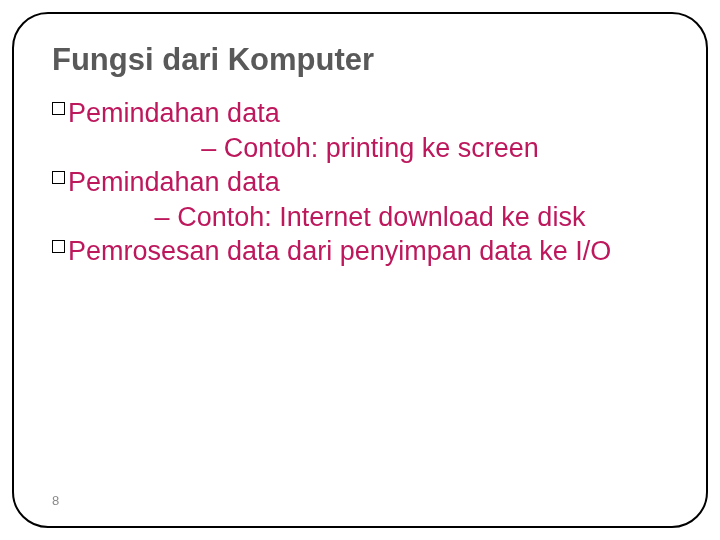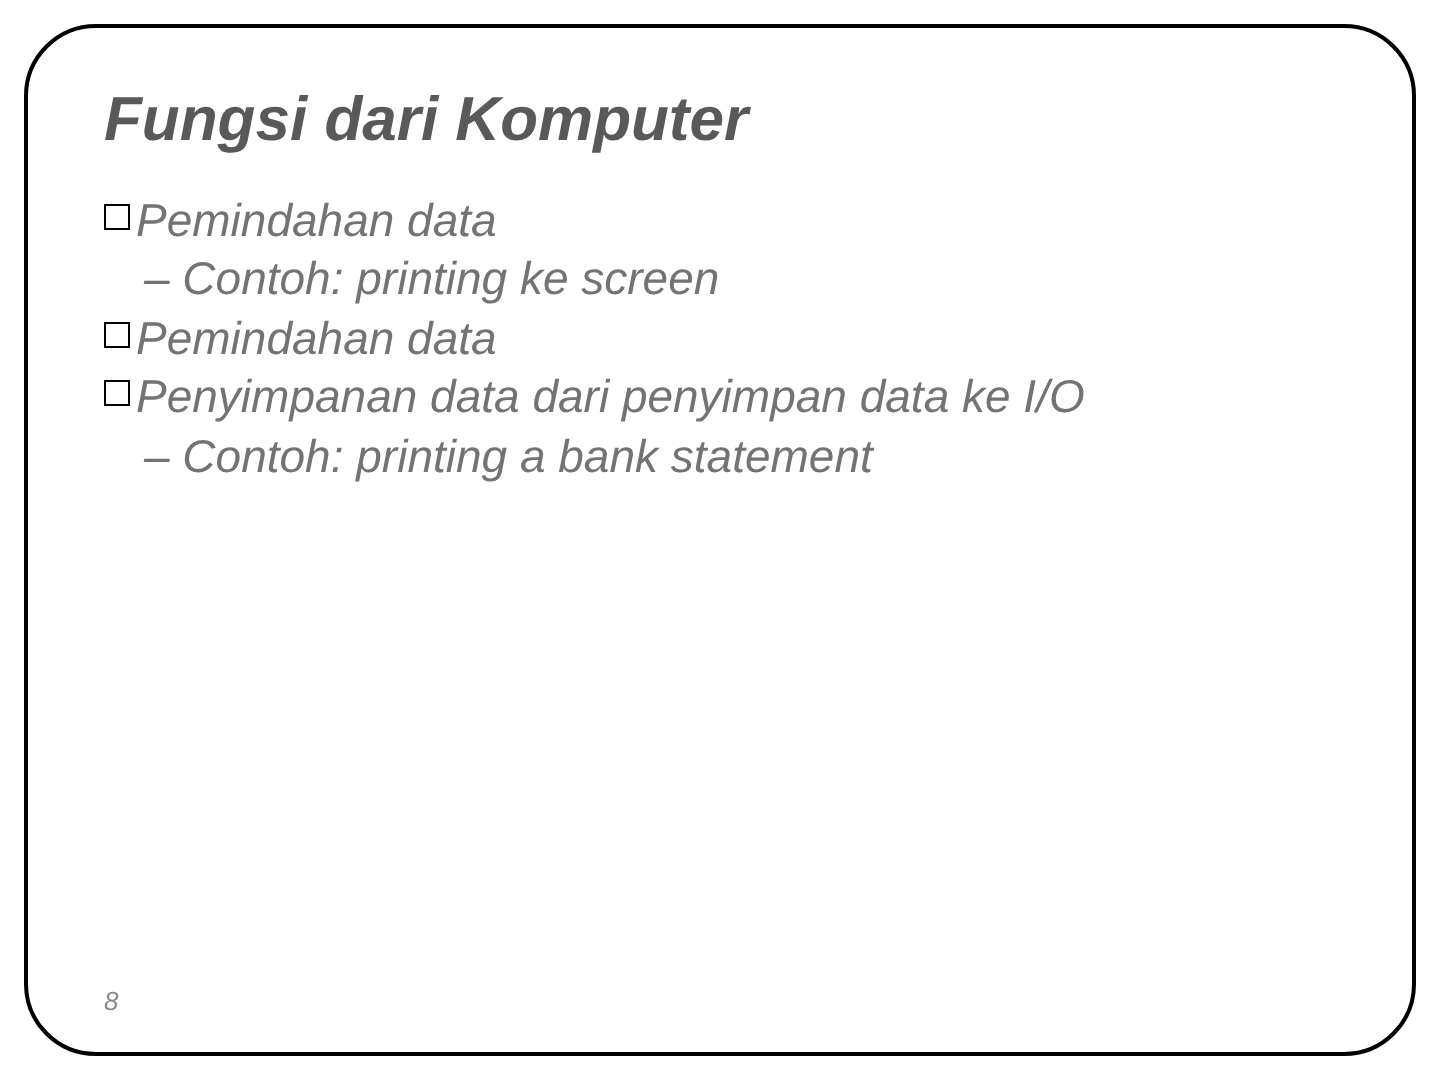--- a/index.html
+++ b/index.html
@@ -1,15 +1,15 @@
 <!DOCTYPE html>
 <html><head>
 <meta charset="utf-8">
 <style>
-  * { margin: 0; padding: 0; box-sizing: border-box; font-style: italic; }
+  * { margin: 0; padding: 0; box-sizing: border-box; }
   html, body { width: 720px; height: 540px; }
   body {
     font-family: Arial, Helvetica, sans-serif;
     background: #fff;
   }
   .slide {
     width: 720px;
     height: 540px;
     position: relative;
     padding: 12px;
@@ -22,23 +22,24 @@
     padding: 28px 38px 20px 38px;
     position: relative;
   }
   .title {
     font-size: 31px;
     font-weight: bold;
     color: #595959;
     margin-bottom: 18px;
   }
   .content {
-    font-size: 23px;
-    color: #737373;
+    font-size: 27px;
+    color: #be185d;
     line-height: 1.28;
+    text-align: center;
   }
   .item { margin-bottom: 0; }
   .bullet-row {
     display: flex;
     align-items: flex-start;
   }
   .sq {
     display: inline-block;
     width: 13px;
     height: 13px;
@@ -75,27 +76,27 @@
           <span class="blt-text">Pemindahan data</span>
         </div>
         <div class="sub">– Contoh: printing ke screen</div>
       </div>
 
       <div class="item">
         <div class="bullet-row">
           <span class="sq"></span>
           <span class="blt-text">Pemindahan data</span>
         </div>
+        <div class="sub">– Contoh: Internet download ke disk</div>
       </div>
 
       <div class="item">
         <div class="bullet-row">
           <span class="sq"></span>
-          <span class="blt-text">Penyimpanan data dari penyimpan data ke I/O</span>
+          <span class="blt-text">Pemrosesan data dari penyimpan data ke I/O</span>
         </div>
-        <div class="sub">– Contoh: printing a bank statement</div>
       </div>
 
     </div>
 
     <div class="pagenum">8</div>
   </div>
 </div>
 
 </body></html>

